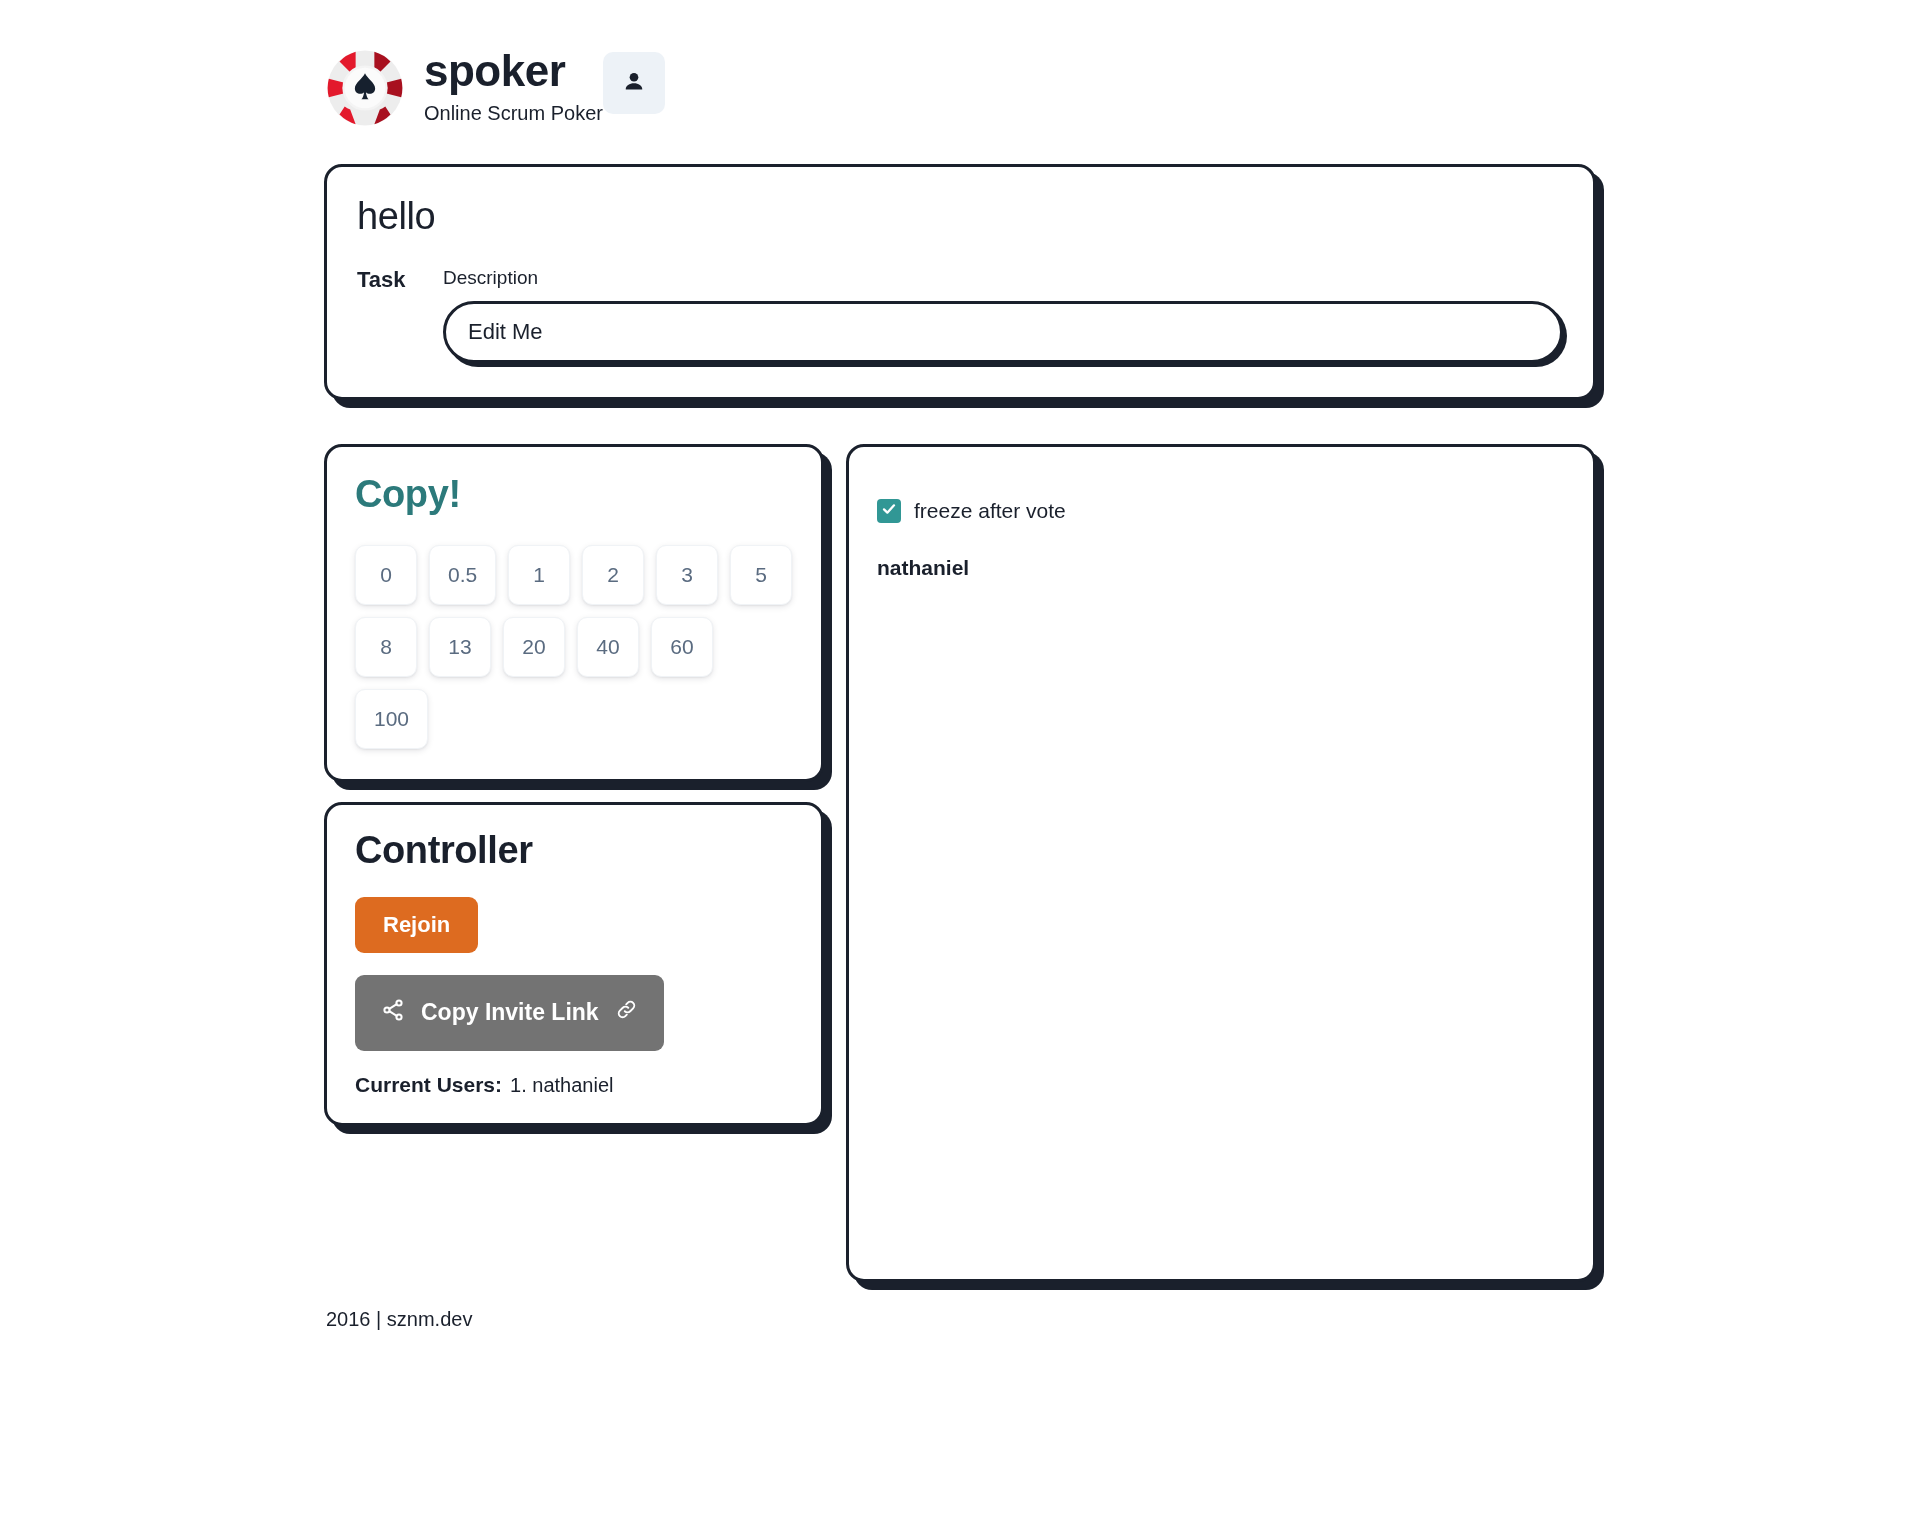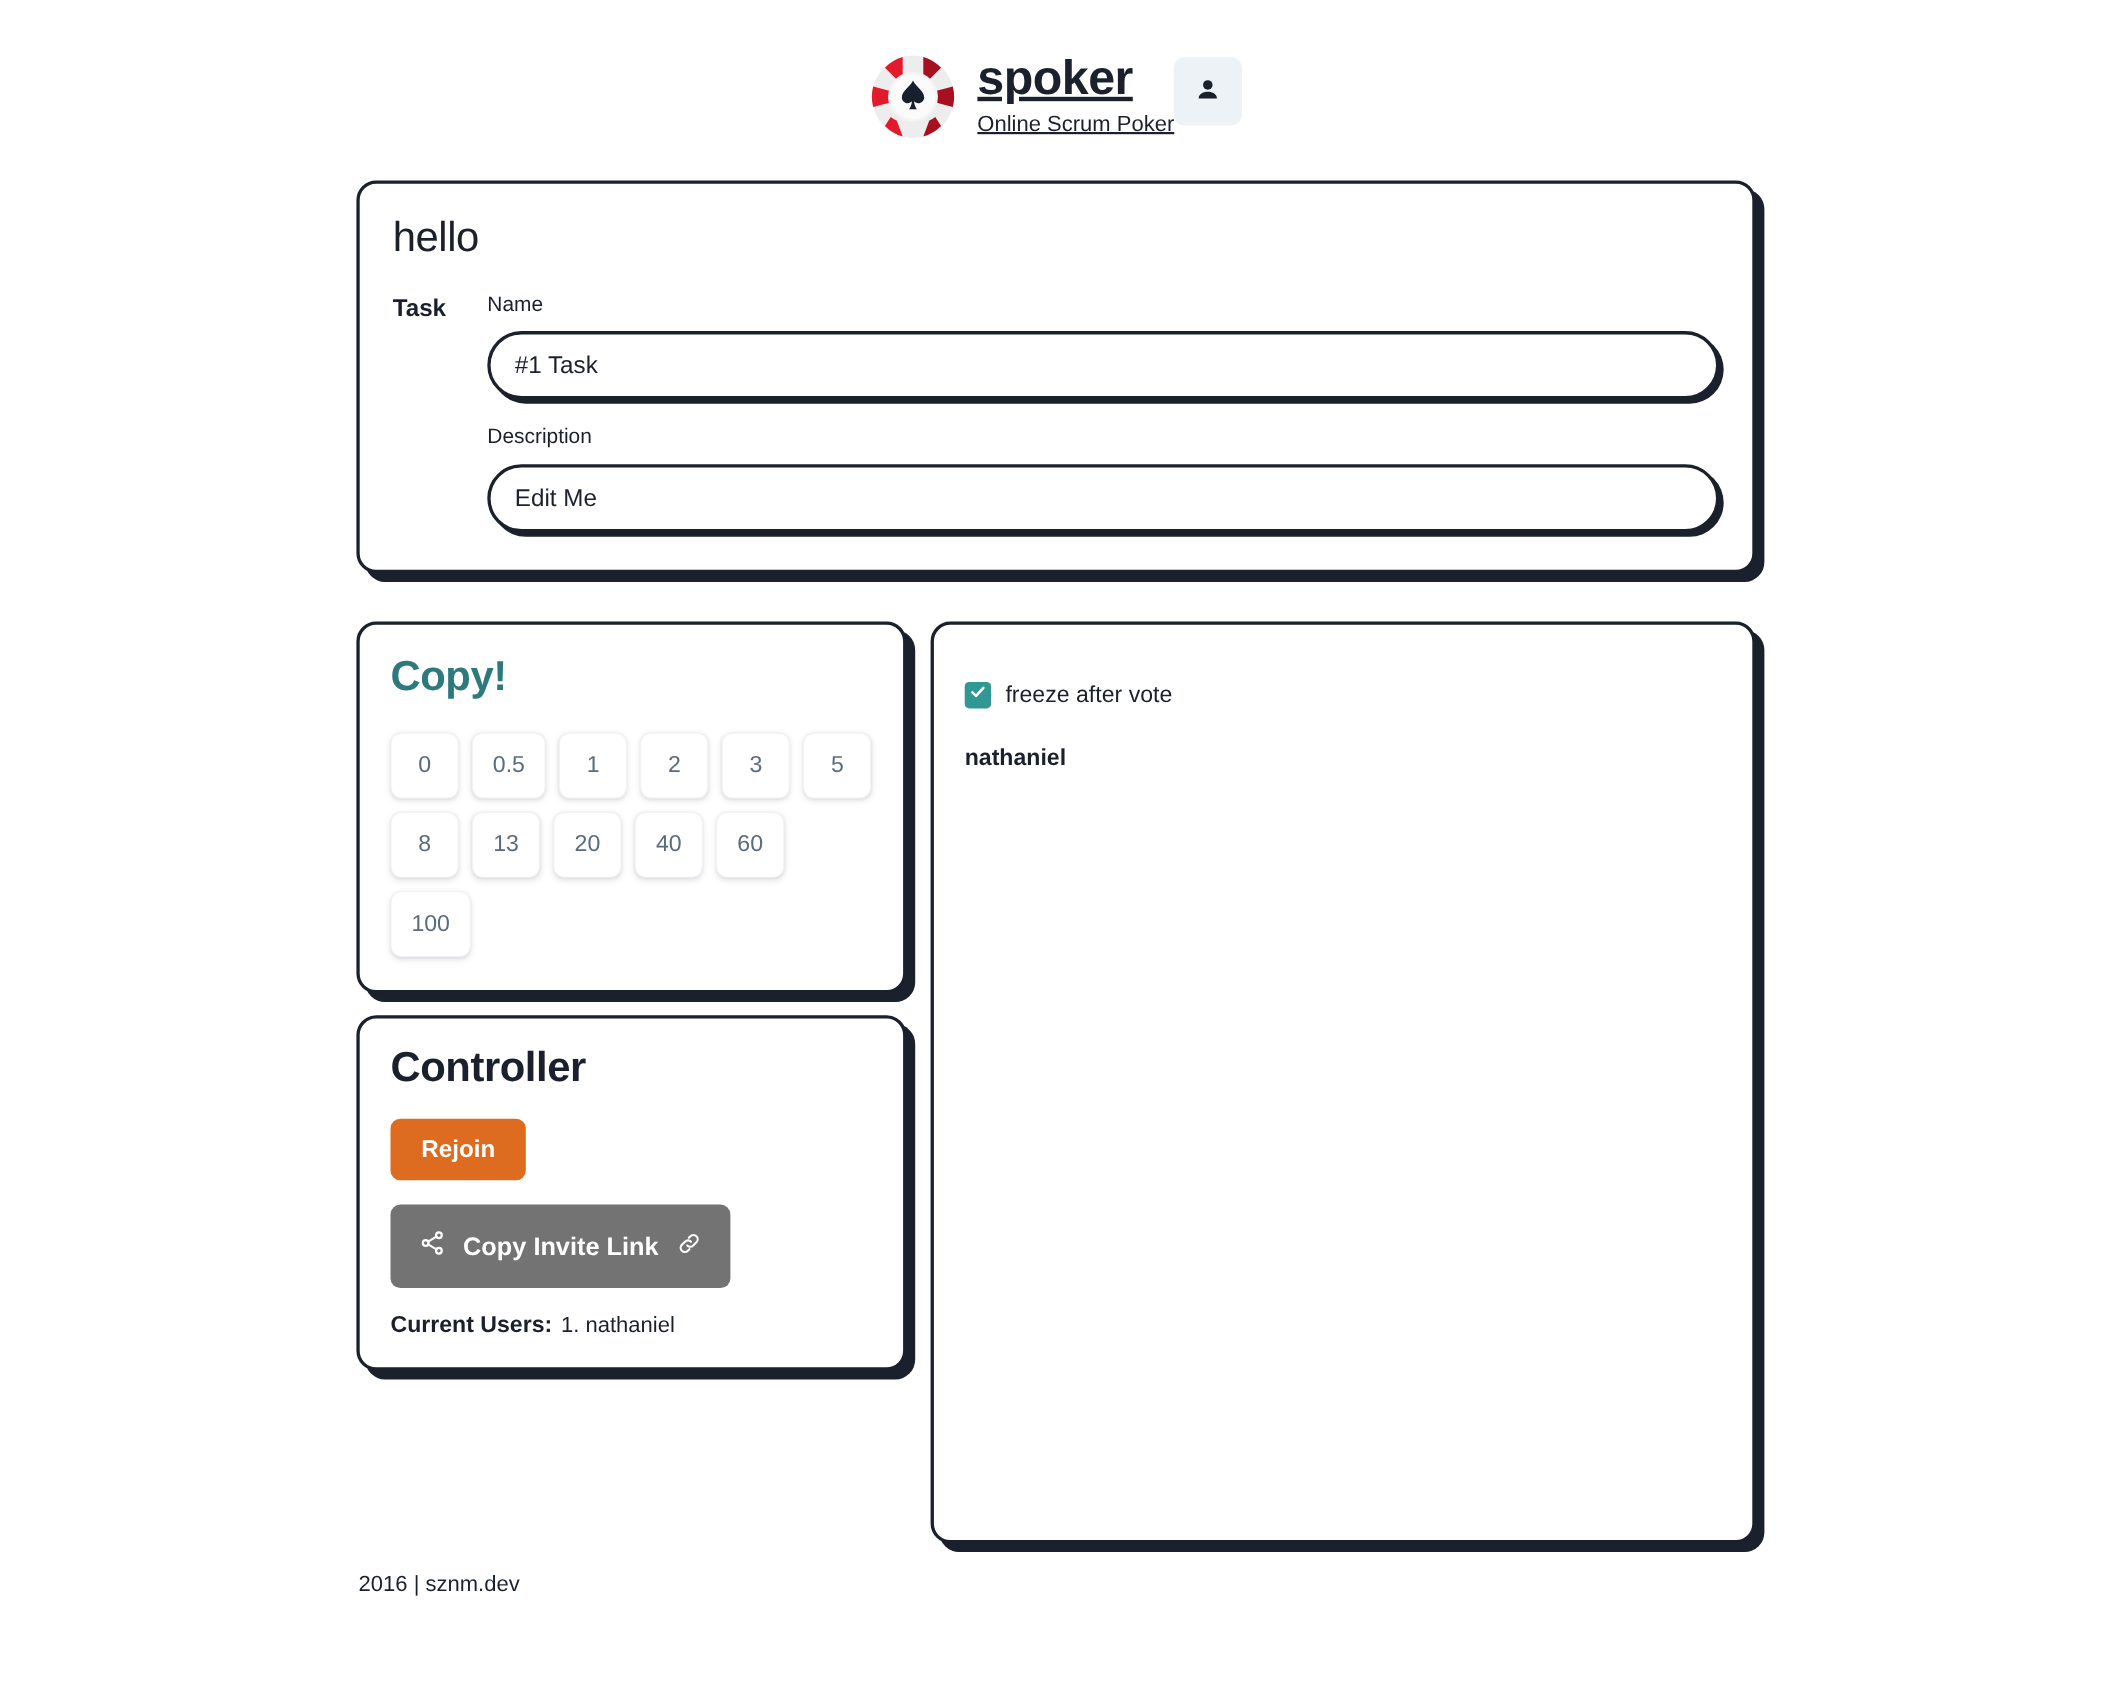--- a/index.html
+++ b/index.html
@@ -22,24 +22,23 @@
   .container {
     width: 1272px;
     margin: 0 auto;
     padding-top: 40px;
   }
 
   
   .header {
     display: flex;
     align-items: flex-start;
-    justify-content: center;
+    justify-content: flex-start;
     height: 112px;
     padding: 0 2px;
-    text-decoration: underline;
   }
   .brand {
     display: flex;
     align-items: center;
     gap: 20px;
     padding-top: 8px;
   }
   .brand-logo { width: 78px; height: 78px; flex: none; display:block; }
   .brand-text { display: flex; flex-direction: column; }
   .brand-title {
@@ -294,24 +293,20 @@
         </span>
       </button>
     </div>
 
     <div class="card task-card">
       <div class="room-title">hello</div>
       <div class="task-row">
         <div class="task-label">Task</div>
         <div class="task-fields">
           <div class="field-group">
-            <div class="field-label">Name</div>
-            <input class="pill-input" type="text" value="#1 Task" style="">
-          </div>
-          <div class="field-group">
             <div class="field-label">Description</div>
             <input class="pill-input" type="text" value="Edit Me" style="">
           </div>
         </div>
       </div>
     </div>
 
     <div class="grid">
 
       <div class="col-left">

